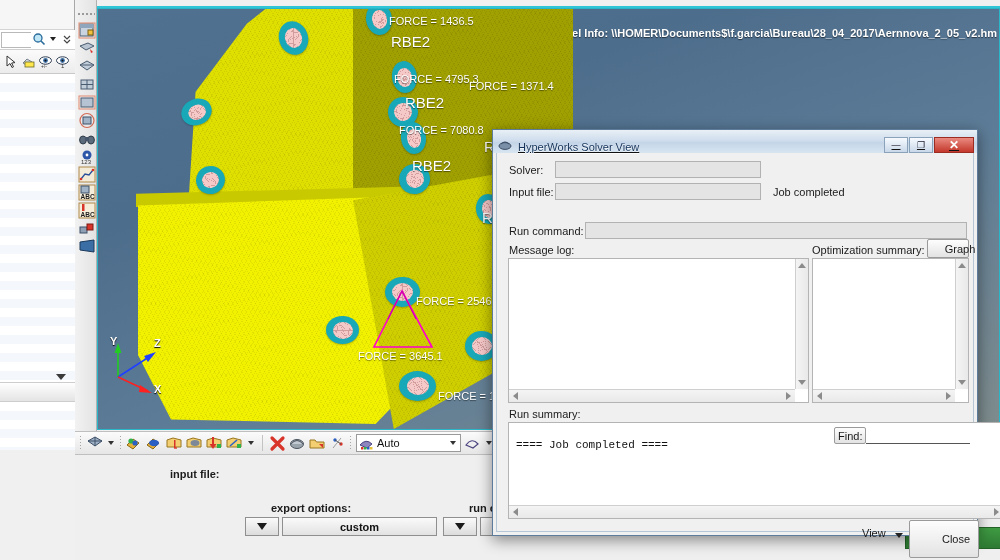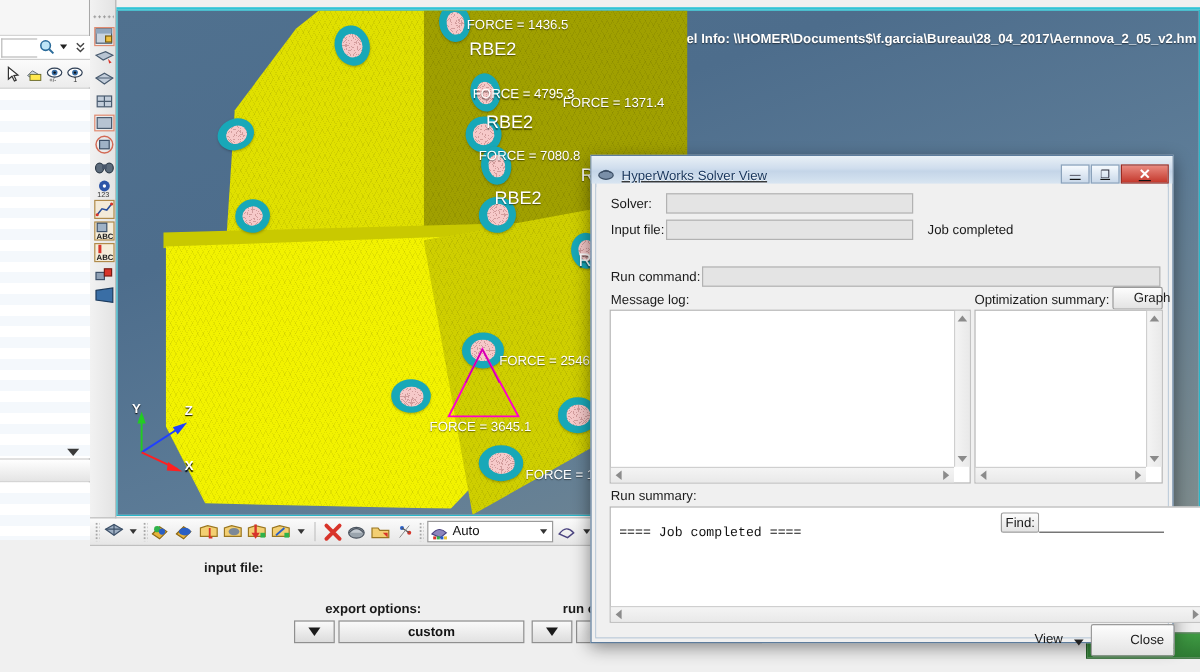--- a/index.html
+++ b/index.html
@@ -619,15 +619,15 @@
         <span class="arw rt" style="right:4px;top:2px;"></span>
       </div>
       <div class="mono" style="padding:16px 0 0 7px; white-space:pre;">==== Job completed ====</div>
 
       <span class="d-btn" style="left:325px;top:4px;width:32px;height:17px;justify-content:flex-start;padding-left:3px;">Find:</span>
       <span style="position:absolute;left:357px;top:4px;width:104px;height:17px;background:#fff;border-bottom:1px solid #555;"></span>
     </div>
 
     <span class="d-lbl" style="left:365px;top:371px;">View</span>
     <span style="position:absolute;left:398px;top:377px;width:0;height:0;border-left:4px solid transparent;border-right:4px solid transparent;border-top:5px solid #222;"></span>
-    <span class="d-btn" style="left:412px;top:364px;width:70px;height:27px;">Close</span>
+    <span class="d-btn" style="left:412px;top:364px;width:70px;height:38px;">Close</span>
   </div>
 </div>
 
 </body></html>

